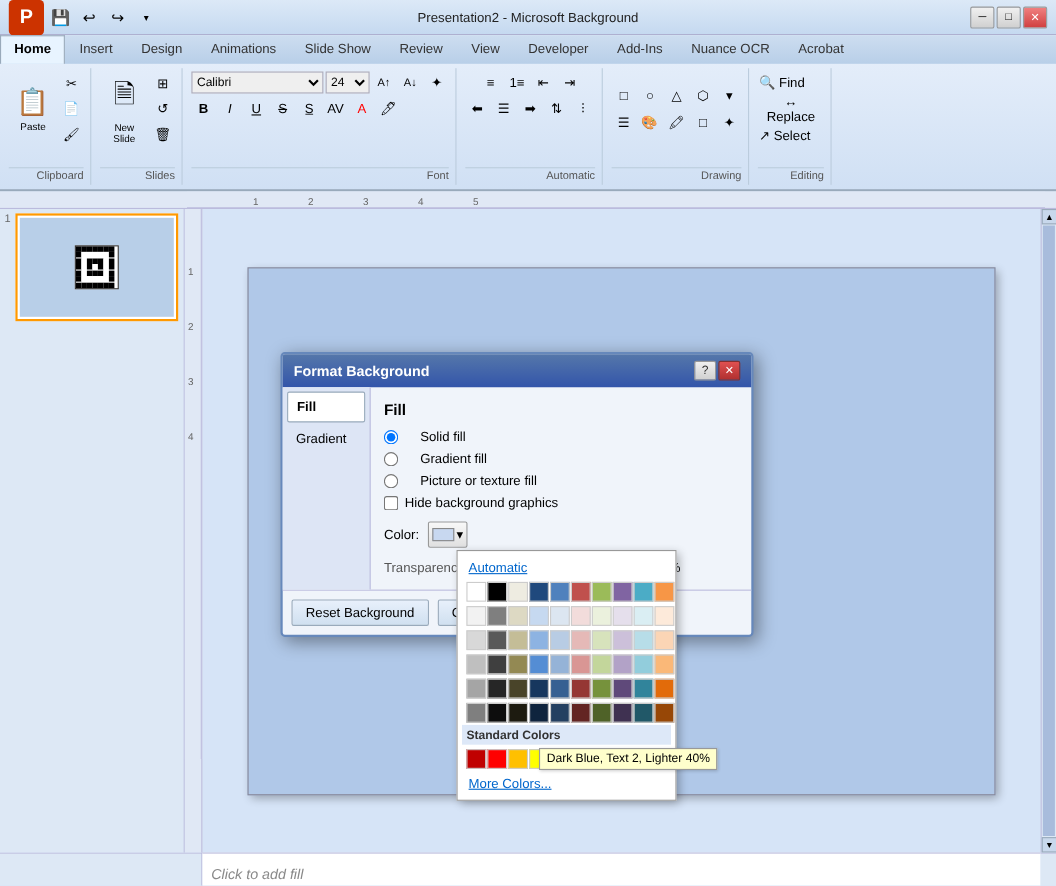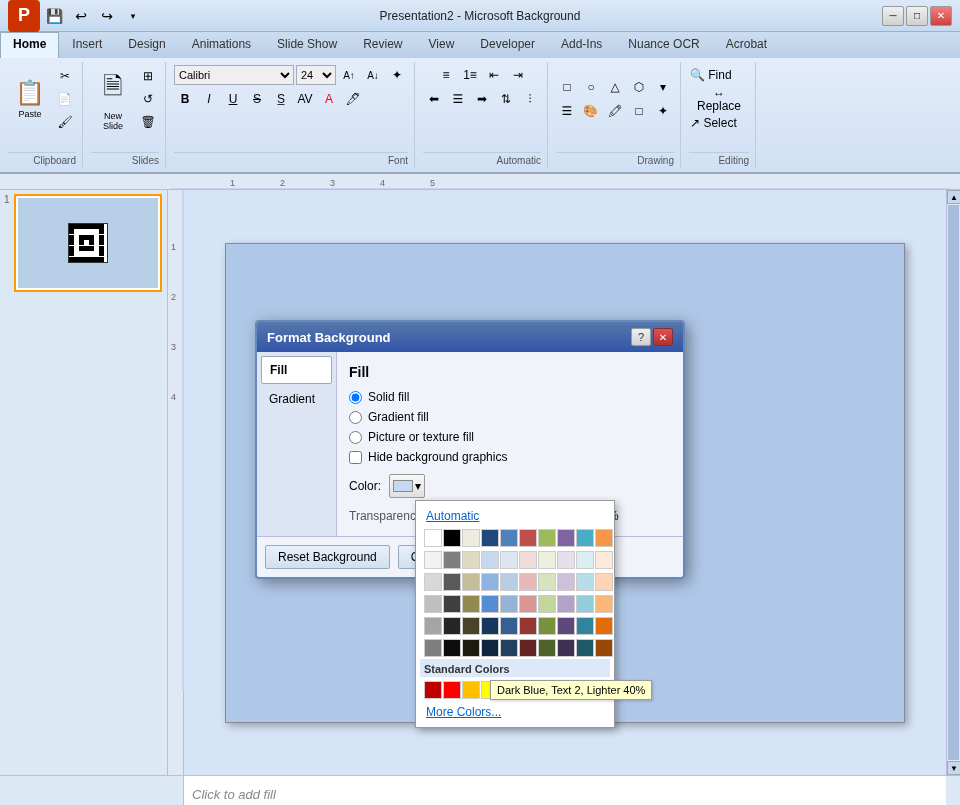--- a/index.html
+++ b/index.html
@@ -49,21 +49,21 @@
     .dialog-titlebar-title { font-size: 13px; font-weight: bold; }
     .dialog-titlebar-btns { display: flex; gap: 2px; }
     .dialog-close-btn { width: 20px; height: 18px; background: linear-gradient(to bottom, #e05050, #b03030); border: 1px solid #803030; color: white; font-size: 10px; cursor: pointer; border-radius: 2px; display: flex; align-items: center; justify-content: center; }
     .dialog-help-btn { width: 20px; height: 18px; background: linear-gradient(to bottom, #f0f0f0, #d0d0d0); border: 1px solid #999; color: #333; font-size: 11px; cursor: pointer; border-radius: 2px; display: flex; align-items: center; justify-content: center; }
     .dialog-body { display: flex; }
     .dialog-sidebar { width: 80px; background: #dde5f5; border-right: 1px solid #bbd; padding: 4px; }
     .dialog-sidebar-item { padding: 6px 8px; cursor: pointer; font-size: 12px; border-radius: 2px; margin-bottom: 2px; }
     .dialog-sidebar-item.active { background: white; border: 1px solid #9ab; font-weight: bold; }
     .dialog-main { flex: 1; padding: 12px; }
     .dialog-section-title { font-size: 14px; font-weight: bold; margin-bottom: 10px; }
-    .radio-row { display: flex; align-items: center; gap: 6px; margin-bottom: 6px; }
+    .radio-row { display: flex; align-items: center; gap: 20px; margin-bottom: 6px; }
     .radio-row input[type=radio] { margin: 0; }
     .checkbox-row { display: flex; align-items: center; gap: 6px; margin-bottom: 10px; }
     .color-row { display: flex; align-items: center; gap: 8px; margin-bottom: 10px; }
     .color-btn { width: 36px; height: 24px; background: linear-gradient(to bottom, #f8f8f8, #e0e0e0); border: 1px solid #999; cursor: pointer; display: flex; align-items: center; justify-content: center; gap: 2px; border-radius: 2px; }
     .color-swatch { width: 20px; height: 12px; background: #c8d8f0; border: 1px solid #888; }
     .transparency-row { display: flex; align-items: center; gap: 8px; }
     .transparency-label { color: #555; }
     .transparency-slider { width: 160px; height: 16px; cursor: pointer; }
     .dialog-footer { padding: 8px; border-top: 1px solid #bbd; display: flex; gap: 8px; justify-content: flex-start; }
     .dialog-btn { padding: 4px 12px; border: 1px solid #9ab; background: linear-gradient(to bottom, #e8f0fb, #d0e0f0); cursor: pointer; font-size: 12px; border-radius: 2px; text-align: center; }

